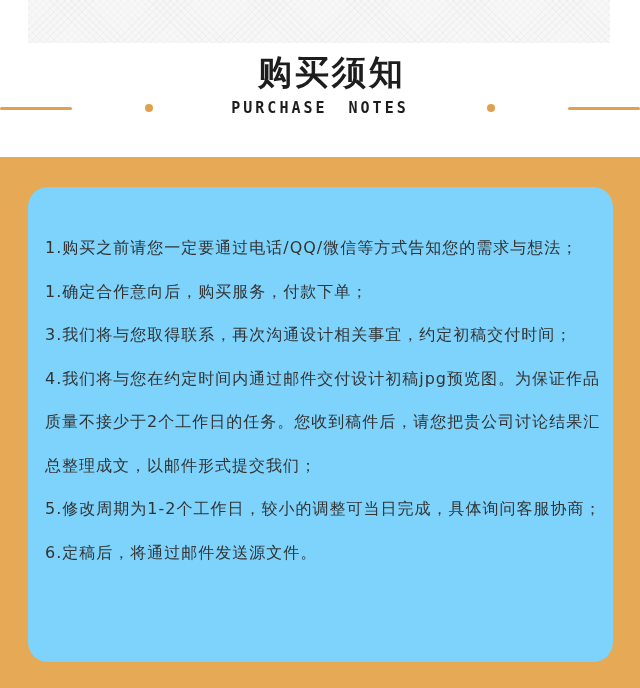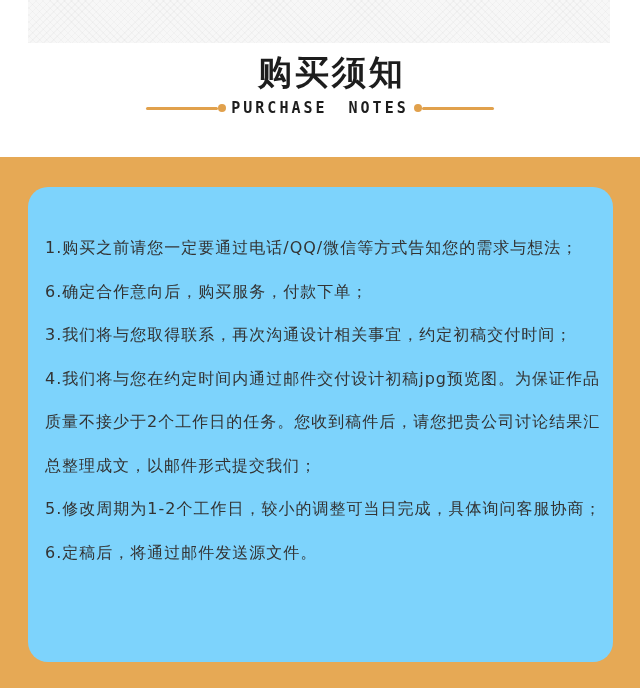--- a/index.html
+++ b/index.html
@@ -45,21 +45,21 @@
     letter-spacing: 3px;
     color: #1d1d1d;
   }
   .subtitle-row {
     position: absolute;
     top: 98px;
     left: 0;
     width: 100%;
     height: 20px;
     display: flex;
-    justify-content: center;
+    justify-content: space-between;
     align-items: center;
   }
   .divider-line {
     width: 72px;
     height: 3px;
     border-radius: 2px;
     background: #e1a14c;
   }
   .divider-dot {
     width: 8px;
@@ -118,19 +118,19 @@
     <span class="divider-dot"></span>
     <span class="subtitle-text">PURCHASE NOTES</span>
     <span class="divider-dot"></span>
     <span class="divider-line"></span>
   </div>
 </div>
 
 <div class="notes-section">
   <div class="notes-card">
     <p class="note-item">1.购买之前请您一定要通过电话/QQ/微信等方式告知您的需求与想法；</p>
-    <p class="note-item">6.确定合作意向后，购买服务，付款下单；</p>
+    <p class="note-item">1.确定合作意向后，购买服务，付款下单；</p>
     <p class="note-item">3.我们将与您取得联系，再次沟通设计相关事宜，约定初稿交付时间；</p>
     <p class="note-item">4.我们将与您在约定时间内通过邮件交付设计初稿jpg预览图。为保证作品质量不接少于2个工作日的任务。您收到稿件后，请您把贵公司讨论结果汇总整理成文，以邮件形式提交我们；</p>
     <p class="note-item">5.修改周期为1-2个工作日，较小的调整可当日完成，具体询问客服协商；</p>
     <p class="note-item">6.定稿后，将通过邮件发送源文件。</p>
   </div>
 </div>
 
 </body></html>

